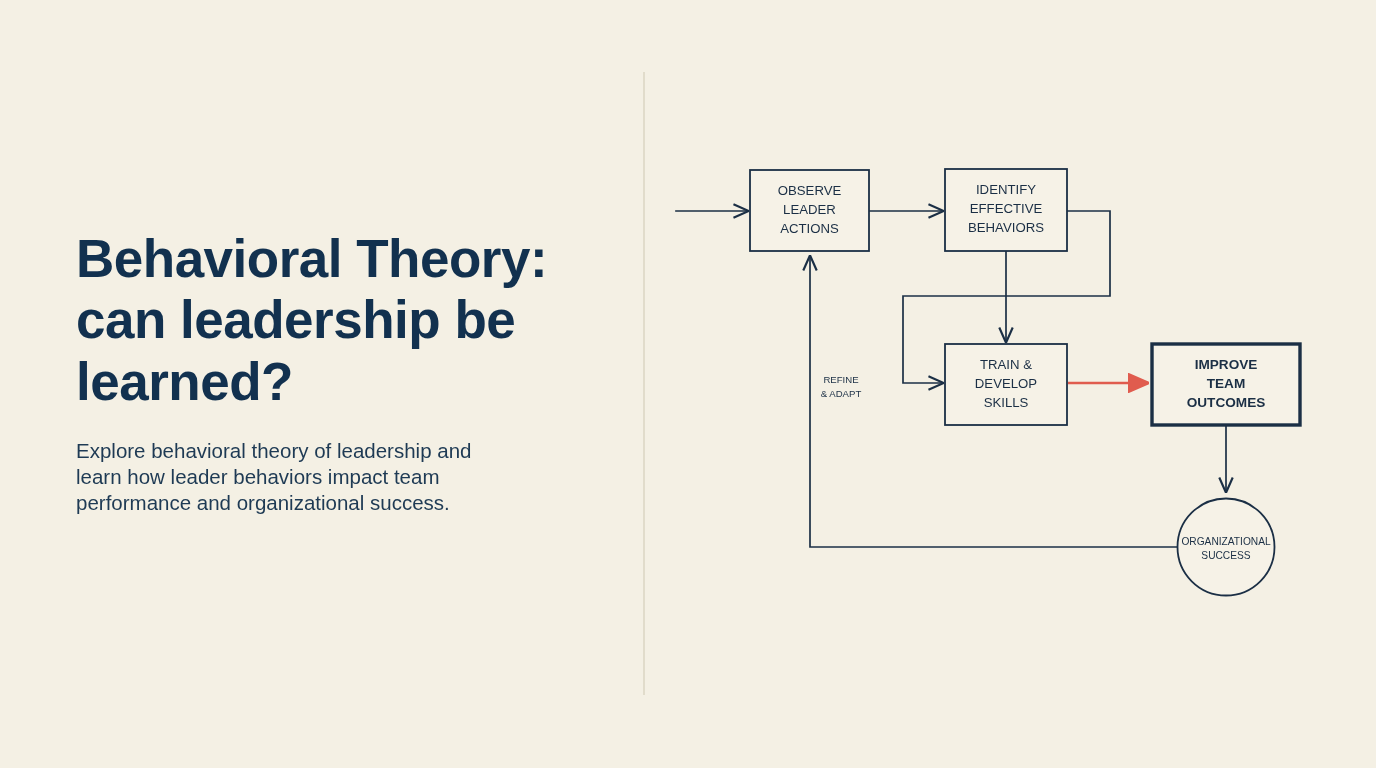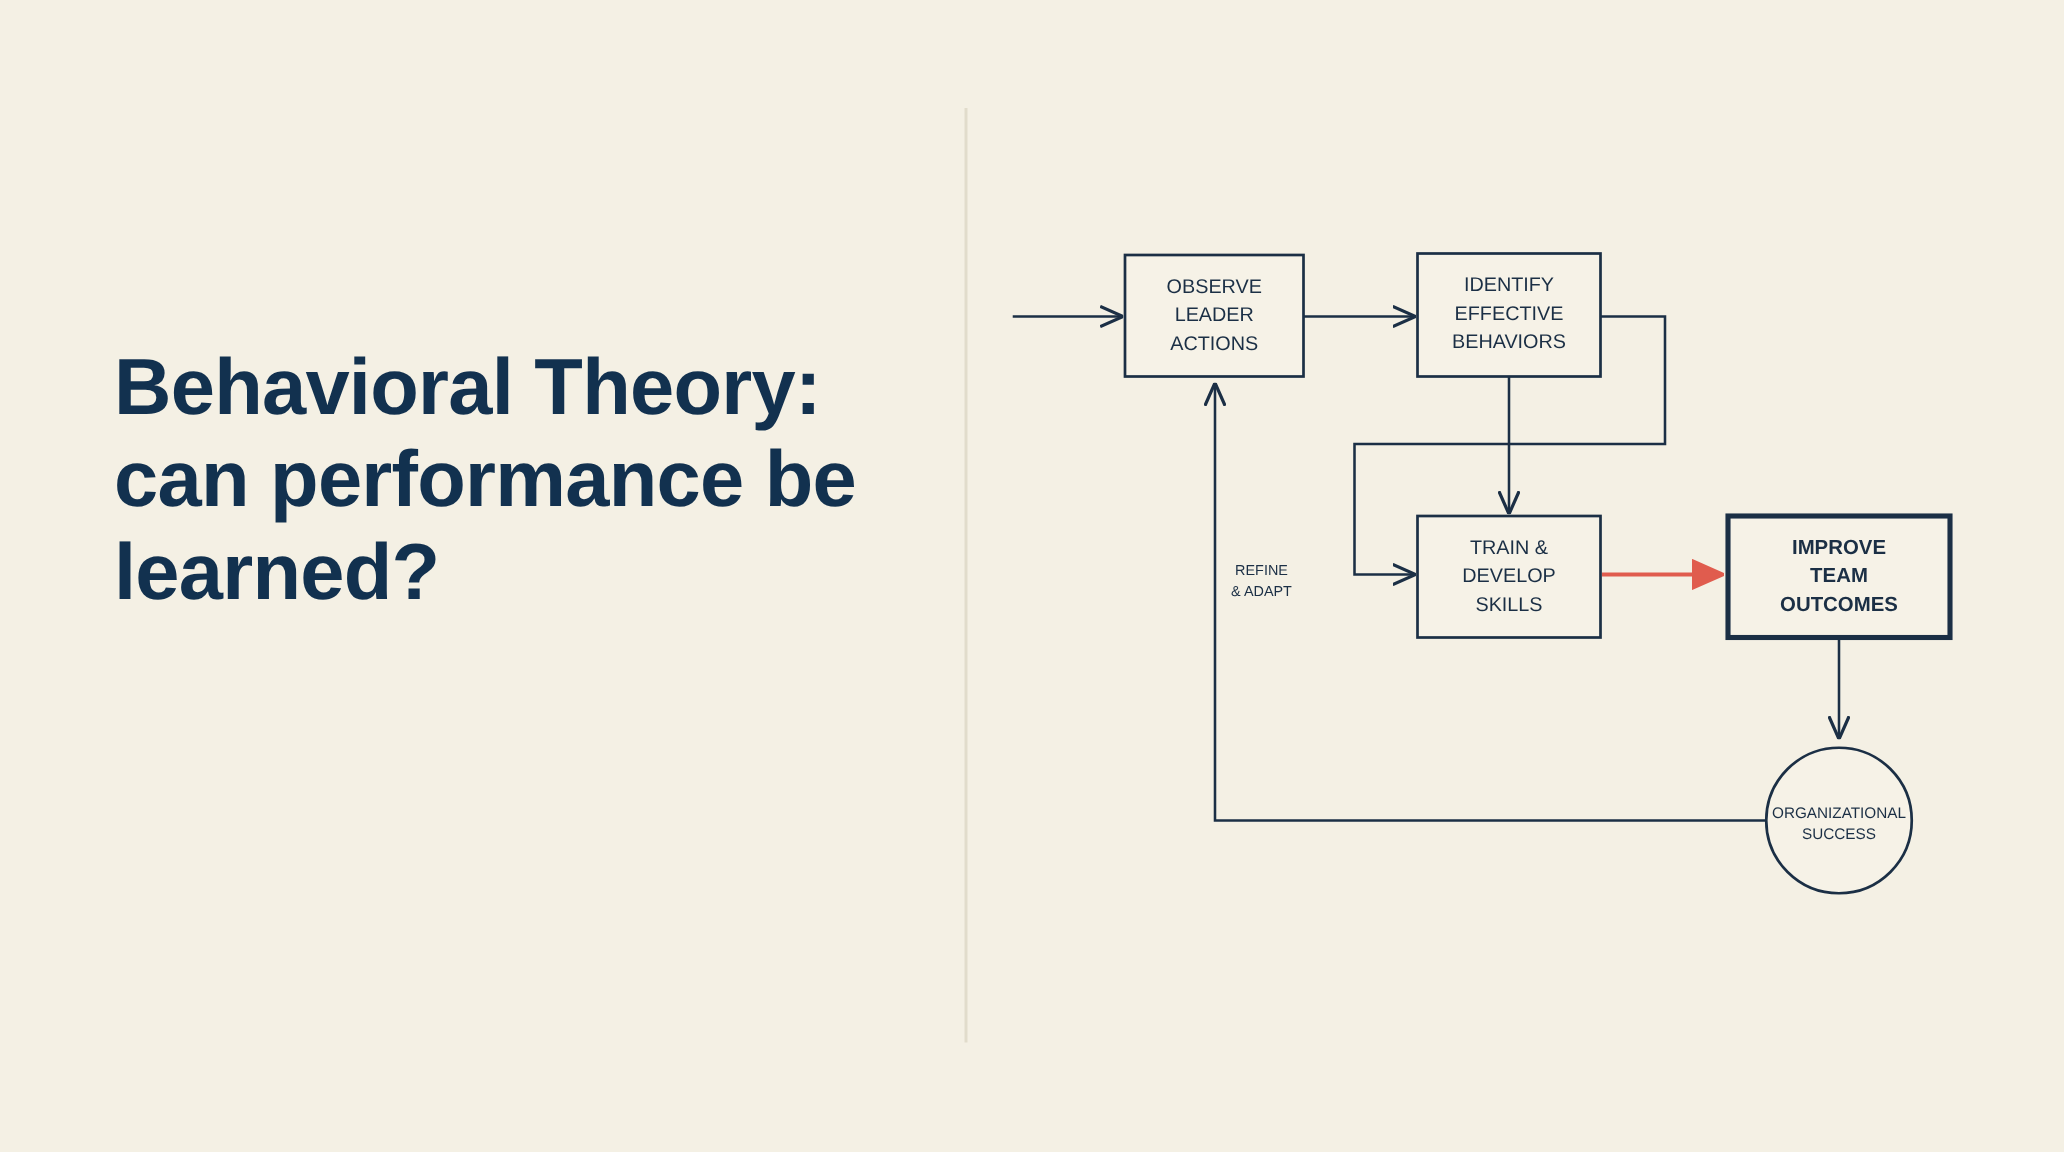--- a/index.html
+++ b/index.html
@@ -72,22 +72,25 @@
     fill: #1b2f45;
   }
 </style>
 </head>
 <body>
 
 <div id="slide">
 
   <div id="left-col">
     <h1 id="title">Behavioral Theory:
-can performance be
+can leadership be
 learned?</h1>
+    <p id="subtitle">Explore behavioral theory of leadership and
+learn how leader behaviors impact team
+performance and organizational success.</p>
   </div>
 
   <div id="divider"></div>
 
   <div id="diagram">
     <svg width="700" height="660" viewBox="0 0 700 660" xmlns="http://www.w3.org/2000/svg">
       <defs>
         <marker id="arrow-dark" viewBox="0 0 10 10" refX="9.5" refY="5" markerWidth="9" markerHeight="9" orient="auto-start-reverse">
           <path d="M 0 0.6 L 10 5 L 0 9.4" fill="none" stroke="#1b2f45" stroke-width="1.4"></path>
         </marker>

